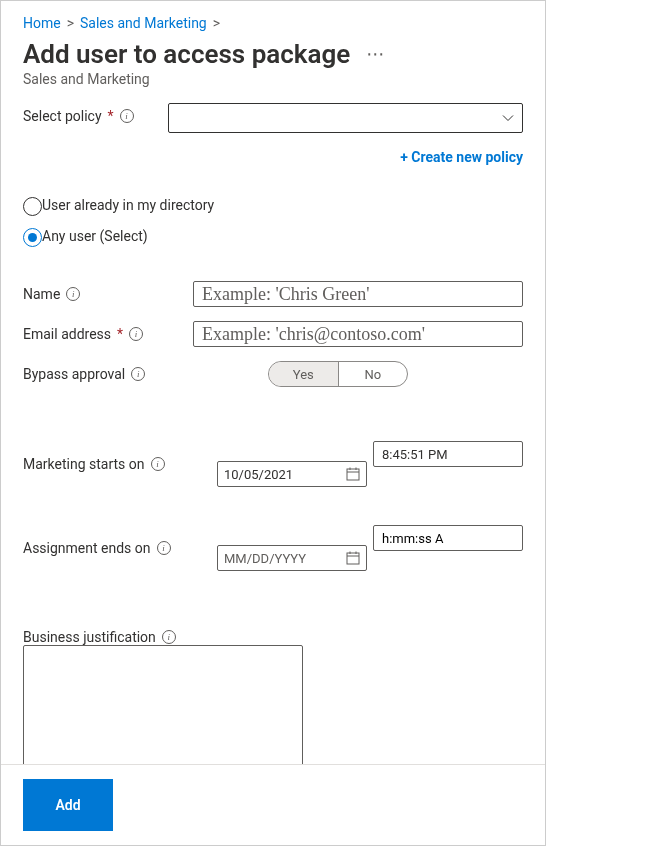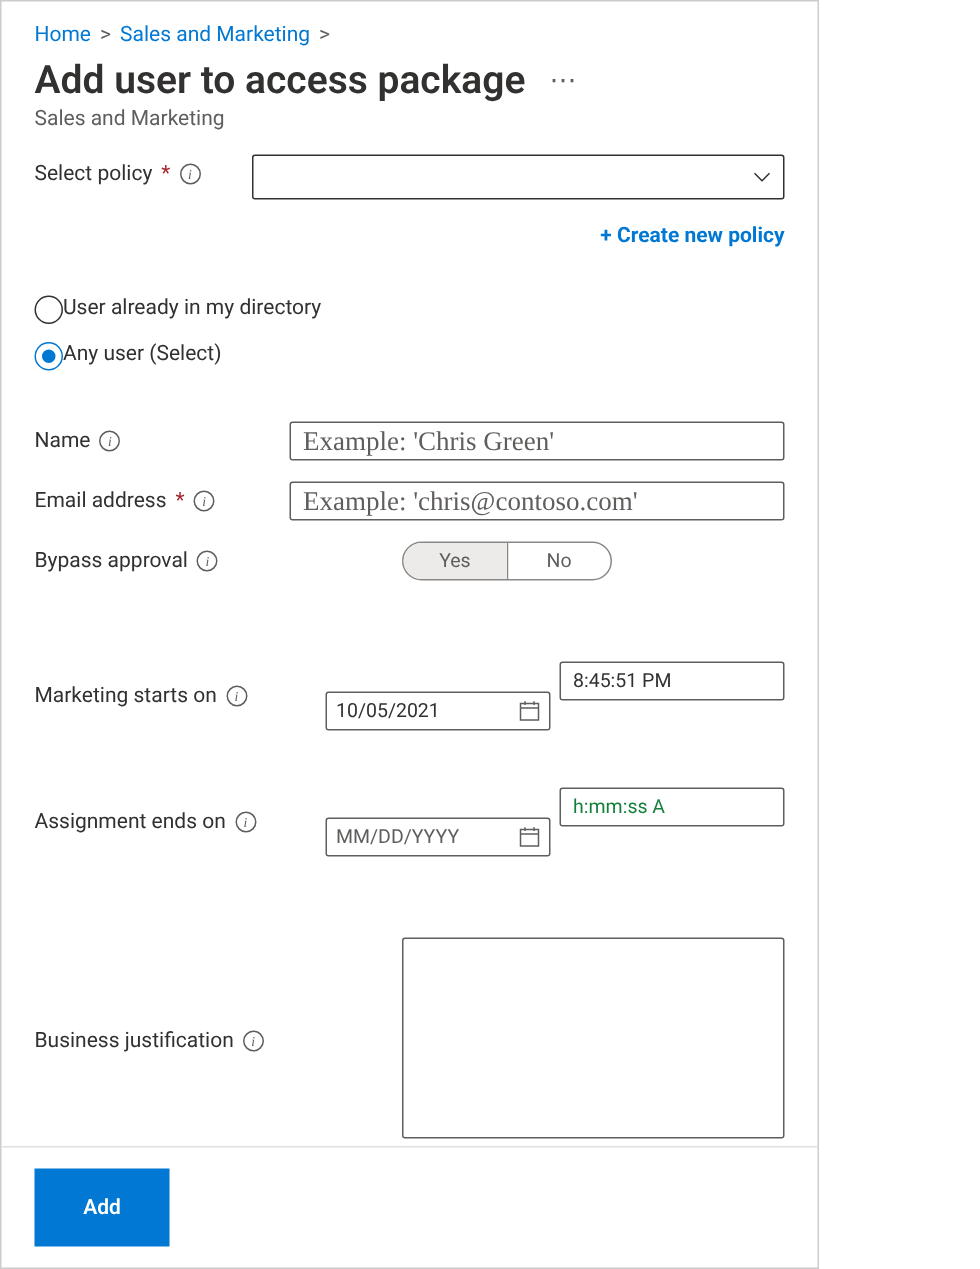--- a/index.html
+++ b/index.html
@@ -112,21 +112,21 @@
   .radio.checked { border-color:#0078d4; }
   .radio.checked::after {
     content:""; width:9px; height:9px; border-radius:50%; background:#0078d4;
   }
   .radio-group { margin-bottom:34px; }
   .form-row {
     display:flex;
     align-items:center;
     margin-bottom:14px;
   }
-  .form-row.tall { align-items:center; }
+  .form-row.tall { align-items:flex-start;flex-direction:column; }
   .form-label {
     width:170px;
     display:flex;
     align-items:center;
     gap:6px;
     font-size:14px;
   }
   .form-label-assign { width:225px; }
   input.text-input {
     flex:1;
@@ -168,21 +168,21 @@
     margin-top:20px;
   }
   .date-box .date-text { flex:1; color:#323130; }
   .date-box.placeholder .date-text { color:#605e5c; }
   .cal-icon { width:14px; height:14px; color:#605e5c; flex-shrink:0; }
   .time-box {
     width:150px; height:26px; border:1px solid #605e5c; border-radius:2px;
     display:flex; align-items:center; padding:0 8px; font-size:13px;
     background:#fff;
   }
-  .time-box.placeholder { color:#15803d; }
+  .time-box.placeholder { color:#000000; }
   textarea.justification {
     width:280px; height:134px;
     border:1px solid #605e5c; border-radius:2px;
     resize:none;
     font-family:inherit; font-size:13px;
     padding:6px;
   }
   .section-gap { height:40px; }
   .small-gap { height:24px; }
   .footer {

